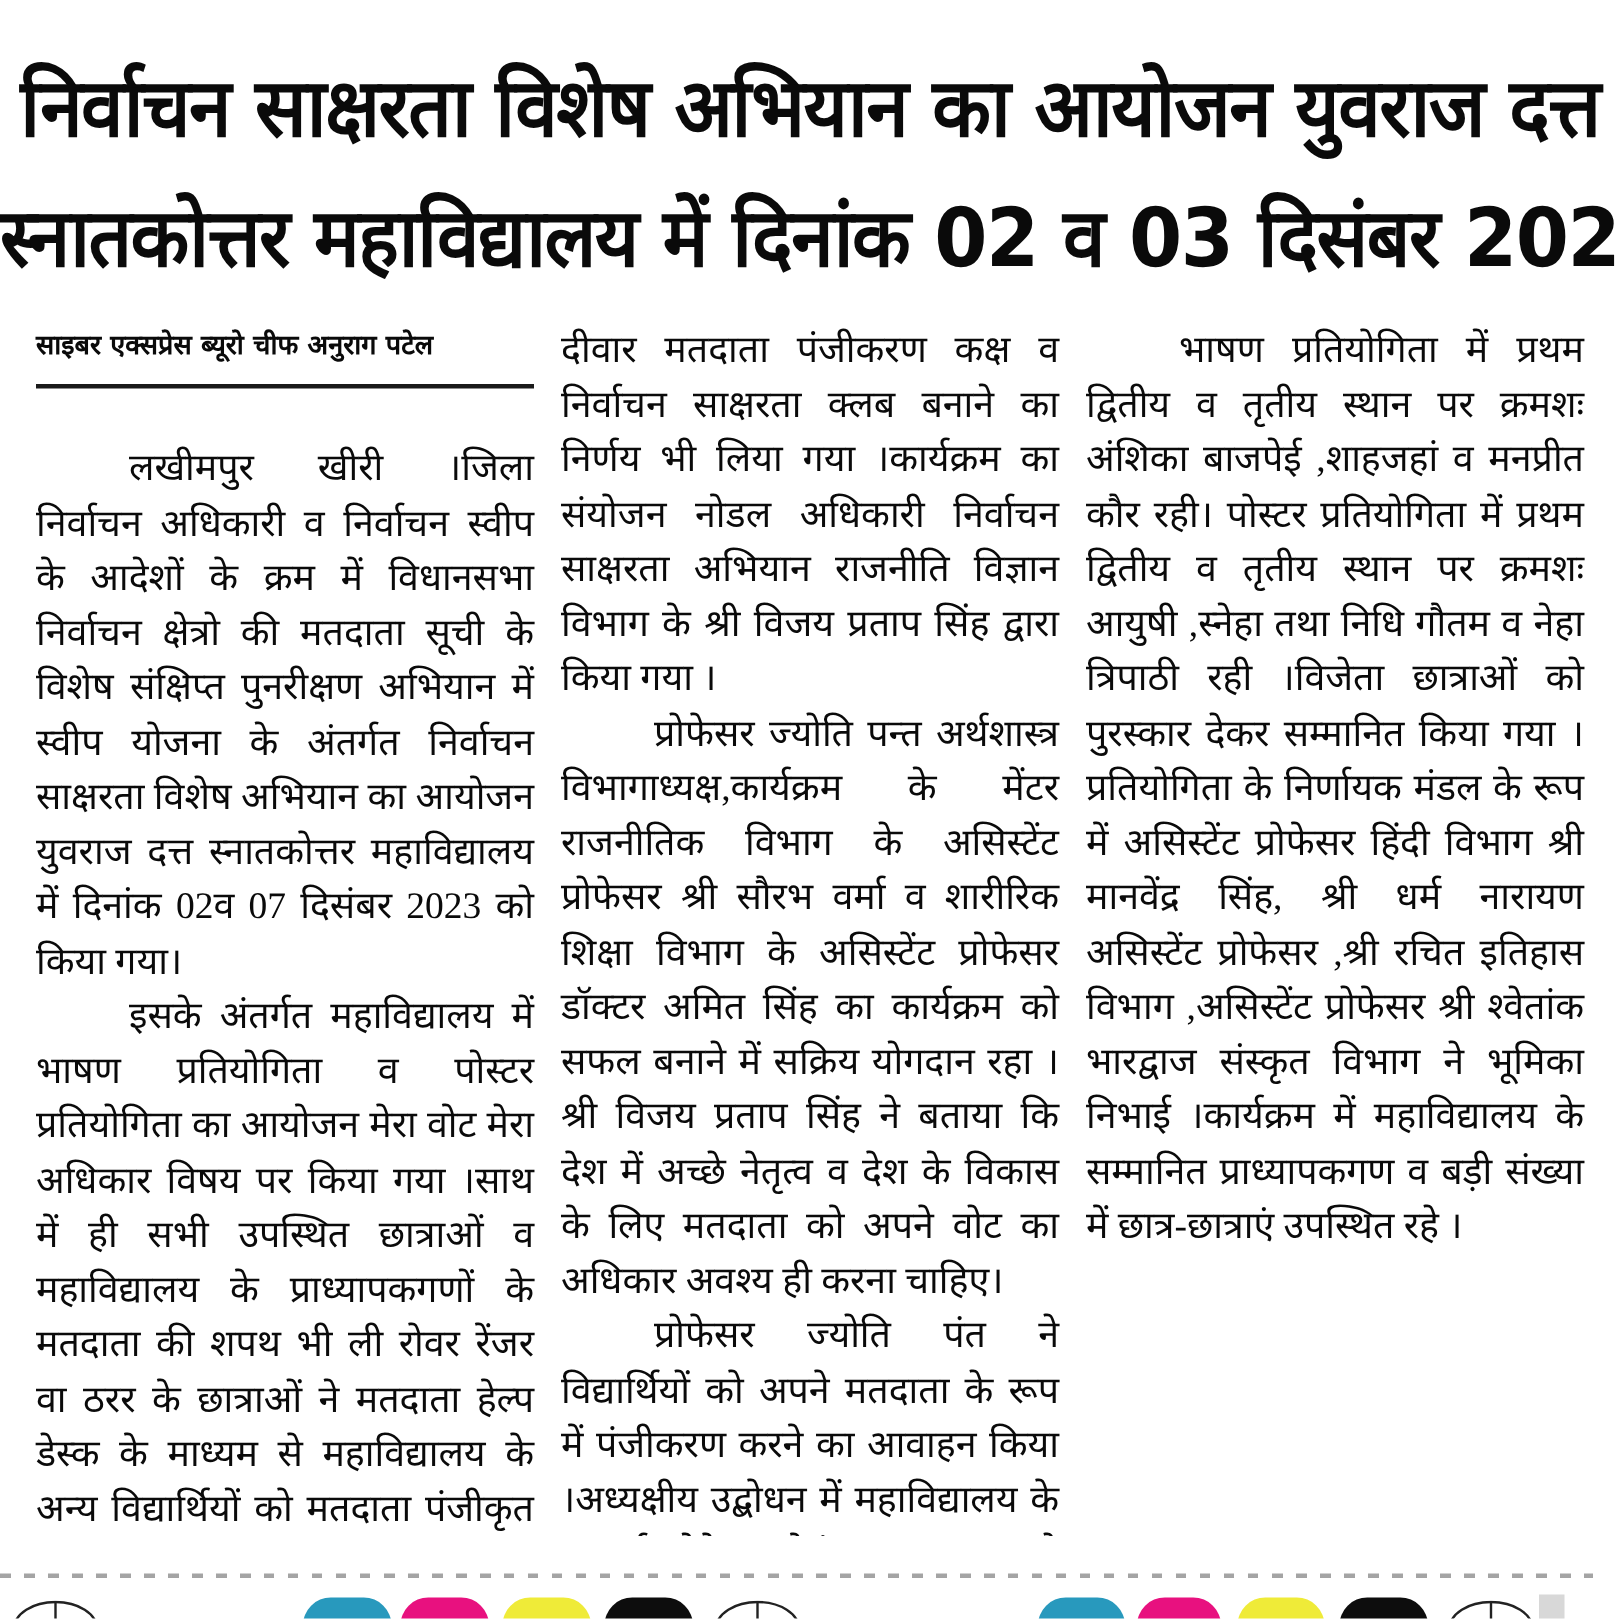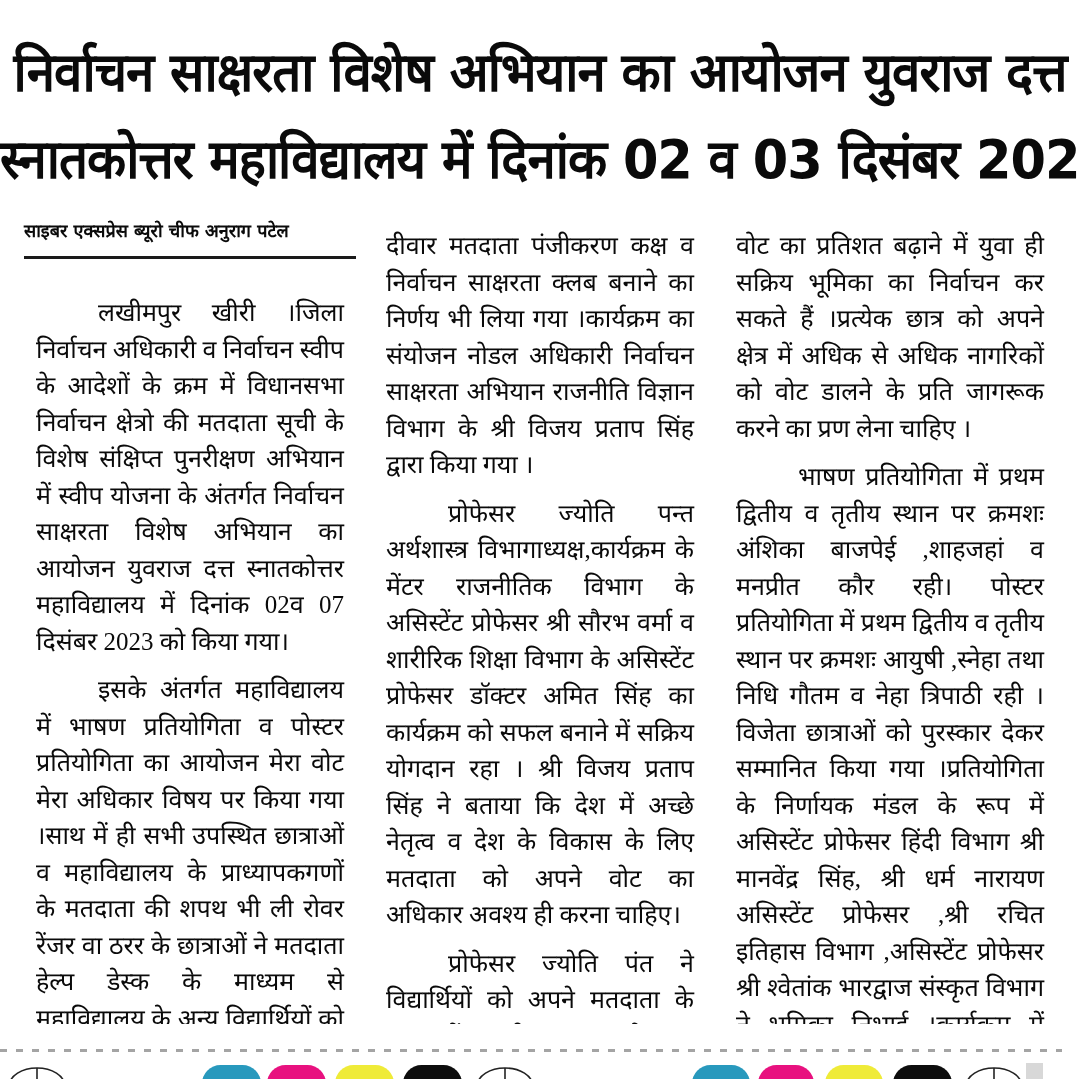--- a/index.html
+++ b/index.html
@@ -16,21 +16,21 @@
 
   
   .cols{display:flex;gap:18px;padding:0 24px;margin-top:22px;
         height:808px;overflow:hidden;}
   .col{flex:1 1 0;font-size:25px;line-height:36.5px;text-align:justify;
        text-justify:inter-word;}
   .byline{font-weight:700;font-size:18px;line-height:30px;
           font-family:"DejaVu Sans","Liberation Sans",sans-serif;
           padding-bottom:10px;border-bottom:3px solid #1a1a1a;
           margin-bottom:36px;white-space:nowrap;}
-  .col p{margin:12px;}
+  .col p{margin:0;}
   .col p.indent{text-indent:62px;}
 
   
   .remnant-line{position:absolute;left:0;top:1019px;width:1062px;height:3px;
       background:repeating-linear-gradient(90deg,#5a5a5a 0 7px,transparent 7px 16px);
       opacity:.55;}
 
   
   .print-marks{position:absolute;left:0;top:0;width:1080px;height:1079px;pointer-events:none;}
   .pill{position:absolute;top:1035px;width:59px;height:37px;border-radius:19px;}
@@ -56,21 +56,20 @@
       <p class="indent">इसके अंतर्गत महाविद्यालय में भाषण प्रतियोगिता व पोस्टर प्रतियोगिता का आयोजन मेरा वोट मेरा अधिकार विषय पर किया गया ।साथ में ही सभी उपस्थित छात्राओं व महाविद्यालय के प्राध्यापकगणों के मतदाता की शपथ भी ली रोवर रेंजर वा ठरर के छात्राओं ने मतदाता हेल्प डेस्क के माध्यम से महाविद्यालय के अन्य विद्यार्थियों को मतदाता पंजीकृत के लिए जागरूक किया ।महाविद्यालय में लोकतंत्र की</p>
     </div>
 
     <div class="col">
       <p>दीवार मतदाता पंजीकरण कक्ष व निर्वाचन साक्षरता क्लब बनाने का निर्णय भी लिया गया ।कार्यक्रम का संयोजन नोडल अधिकारी निर्वाचन साक्षरता अभियान राजनीति विज्ञान विभाग के श्री विजय प्रताप सिंह द्वारा किया गया ।</p>
       <p class="indent">प्रोफेसर ज्योति पन्त अर्थशास्त्र विभागाध्यक्ष,कार्यक्रम के मेंटर राजनीतिक विभाग के असिस्टेंट प्रोफेसर श्री सौरभ वर्मा व शारीरिक शिक्षा विभाग के असिस्टेंट प्रोफेसर डॉक्टर अमित सिंह का कार्यक्रम को सफल बनाने में सक्रिय योगदान रहा । श्री विजय प्रताप सिंह ने बताया कि देश में अच्छे नेतृत्व व देश के विकास के लिए मतदाता को अपने वोट का अधिकार अवश्य ही करना चाहिए।</p>
       <p class="indent">प्रोफेसर ज्योति पंत ने विद्यार्थियों को अपने मतदाता के रूप में पंजीकरण करने का आवाहन किया ।अध्यक्षीय उद्बोधन में महाविद्यालय के प्राचार्य प्रोफेसर हेमंत कुमार पाल ने कहा कि</p>
     </div>
 
     <div class="col">
-      <p>वोट का प्रतिशत बढ़ाने में युवा ही सक्रिय भूमिका का निर्वाचन कर सकते हैं ।प्रत्येक छात्र को अपने क्षेत्र में अधिक से अधिक नागरिकों को वोट डालने के प्रति जागरूक करने का प्रण लेना चाहिए ।</p>
       <p class="indent">भाषण प्रतियोगिता में प्रथम द्वितीय व तृतीय स्थान पर क्रमशः अंशिका बाजपेई ,शाहजहां व मनप्रीत कौर रही। पोस्टर प्रतियोगिता में प्रथम द्वितीय व तृतीय स्थान पर क्रमशः आयुषी ,स्नेहा तथा निधि गौतम व नेहा त्रिपाठी रही ।विजेता छात्राओं को पुरस्कार देकर सम्मानित किया गया ।प्रतियोगिता के निर्णायक मंडल के रूप में असिस्टेंट प्रोफेसर हिंदी विभाग श्री मानवेंद्र सिंह, श्री धर्म नारायण असिस्टेंट प्रोफेसर ,श्री रचित इतिहास विभाग ,असिस्टेंट प्रोफेसर श्री श्वेतांक भारद्वाज संस्कृत विभाग ने भूमिका निभाई ।कार्यक्रम में महाविद्यालय के सम्मानित प्राध्यापकगण व बड़ी संख्या में छात्र-छात्राएं उपस्थित रहे ।</p>
     </div>
 
   </div>
 
   <div class="remnant-line"></div>
 
   <div class="print-marks">
 
     <div class="target" style="left:8px">

